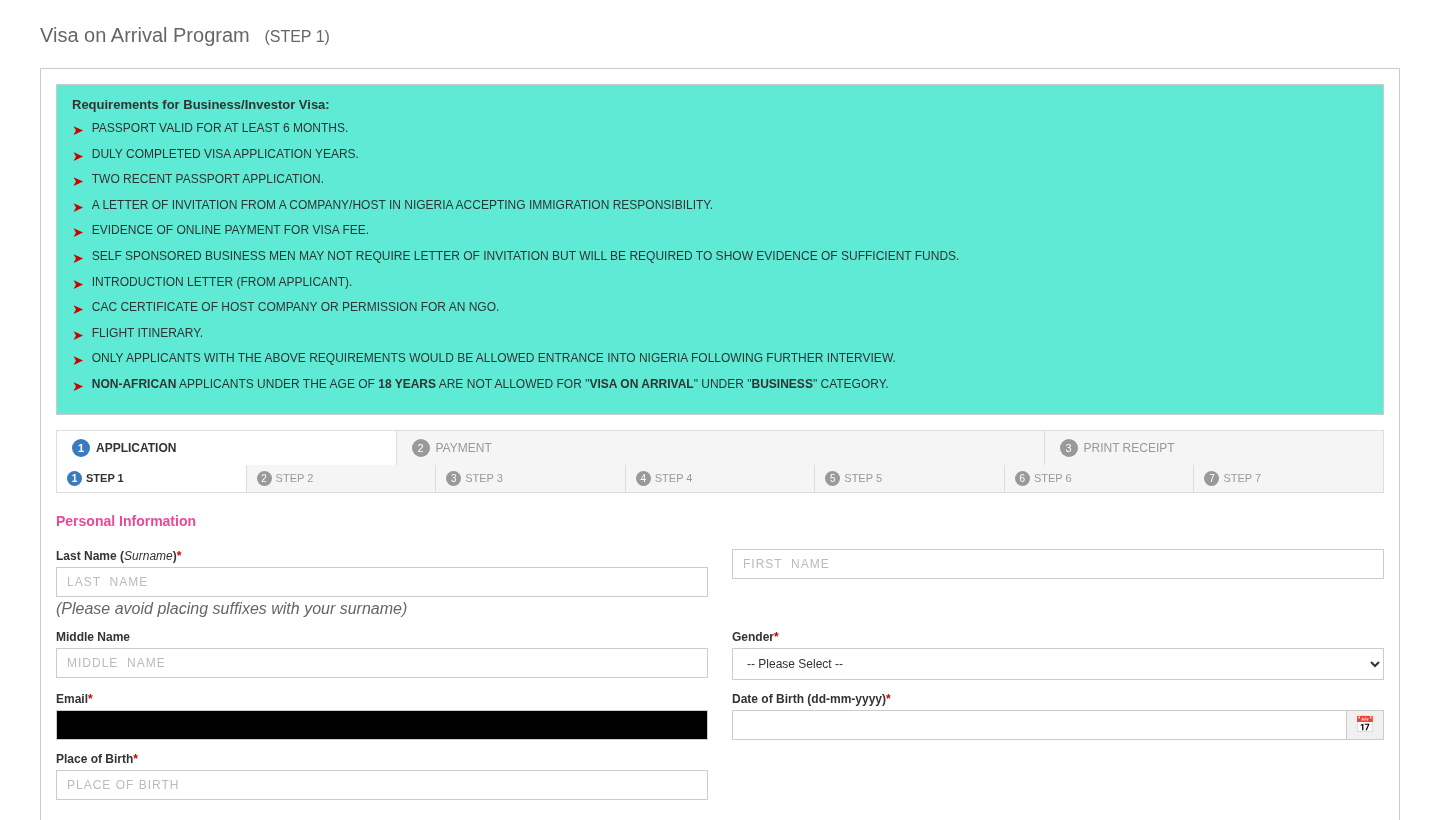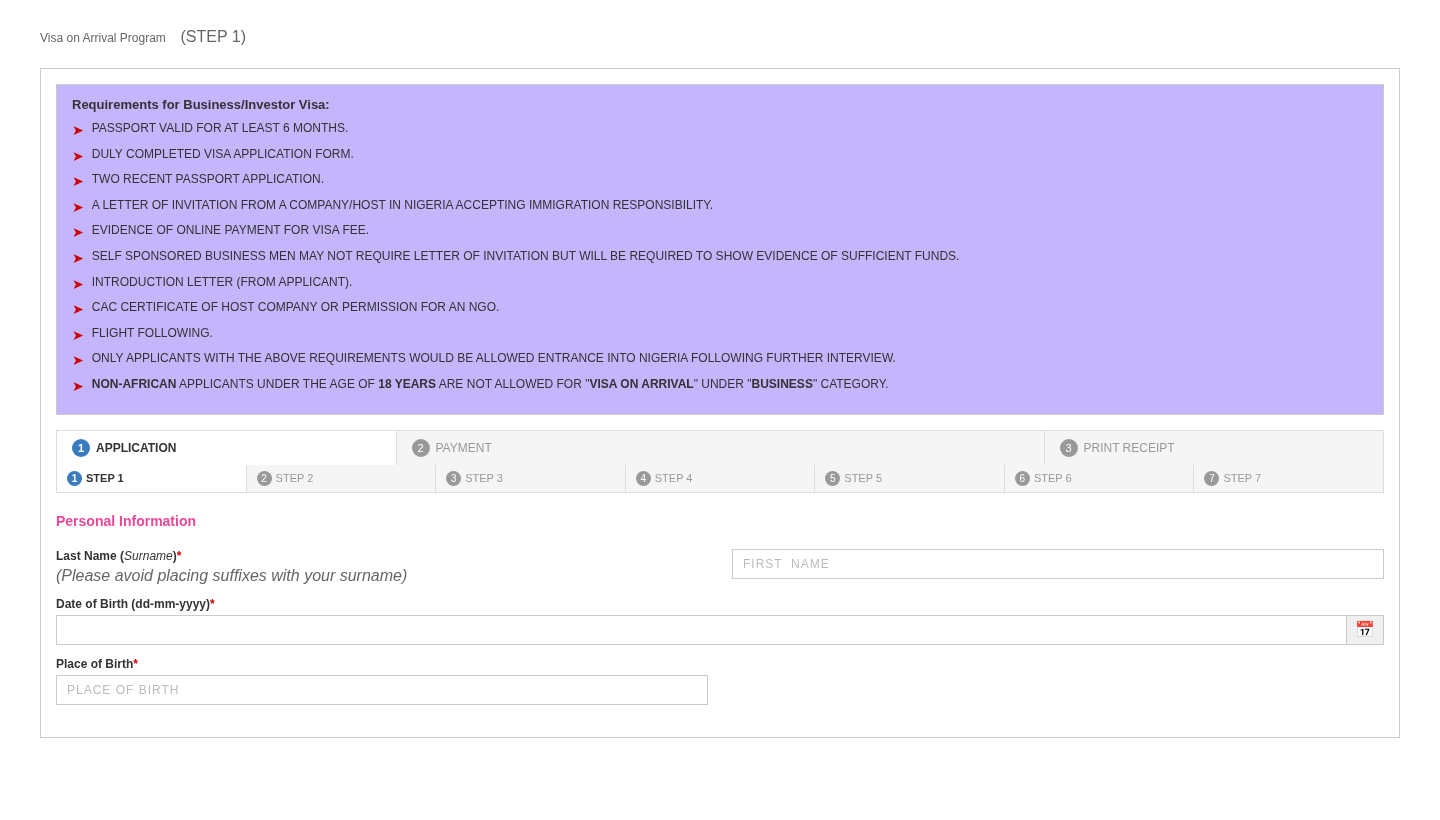--- a/index.html
+++ b/index.html
@@ -13,32 +13,32 @@
       padding: 20px 40px;
       max-width: 1440px;
     }
     .page-title {
       font-size: 24px;
       font-weight: normal;
       color: #333;
       margin-bottom: 20px;
     }
     .page-title span {
-      font-size: 12px;
+      font-size: 20px;
       color: #666;
       font-weight: normal;
     }
     .main-container {
       border: 1px solid #ccc;
       background: #fff;
       padding: 15px;
     }
     
     .requirements-box {
-      background: #c4b5fd;
+      background: #5eead4;
       border: 1px solid #ccc;
       padding: 12px 15px;
       margin-bottom: 15px;
     }
     .requirements-box .req-title {
       font-weight: bold;
       font-size: 13px;
       margin-bottom: 8px;
     }
     .req-item {
@@ -226,21 +226,21 @@
 
     <div class="requirements-box">
       <div class="req-title">Requirements for Business/Investor Visa:</div>
 
       <div class="req-item">
         <span class="req-arrow">➤</span>
         <span>PASSPORT VALID FOR AT LEAST 6 MONTHS.</span>
       </div>
       <div class="req-item">
         <span class="req-arrow">➤</span>
-        <span>DULY COMPLETED VISA APPLICATION FORM.</span>
+        <span>DULY COMPLETED VISA APPLICATION YEARS.</span>
       </div>
       <div class="req-item">
         <span class="req-arrow">➤</span>
         <span>TWO RECENT PASSPORT APPLICATION.</span>
       </div>
       <div class="req-item">
         <span class="req-arrow">➤</span>
         <span>A LETTER OF INVITATION FROM A COMPANY/HOST IN NIGERIA ACCEPTING IMMIGRATION RESPONSIBILITY.</span>
       </div>
       <div class="req-item">
@@ -254,21 +254,21 @@
       <div class="req-item">
         <span class="req-arrow">➤</span>
         <span>INTRODUCTION LETTER (FROM APPLICANT).</span>
       </div>
       <div class="req-item">
         <span class="req-arrow">➤</span>
         <span>CAC CERTIFICATE OF HOST COMPANY OR PERMISSION FOR AN NGO.</span>
       </div>
       <div class="req-item">
         <span class="req-arrow">➤</span>
-        <span>FLIGHT FOLLOWING.</span>
+        <span>FLIGHT ITINERARY.</span>
       </div>
       <div class="req-item">
         <span class="req-arrow">➤</span>
         <span>ONLY APPLICANTS WITH THE ABOVE REQUIREMENTS WOULD BE ALLOWED ENTRANCE INTO NIGERIA FOLLOWING FURTHER INTERVIEW.</span>
       </div>
       <div class="req-item">
         <span class="req-arrow">➤</span>
         <span>
           <strong>NON-AFRICAN</strong> APPLICANTS UNDER THE AGE OF <strong>18 YEARS</strong> ARE NOT ALLOWED FOR "<strong>VISA ON ARRIVAL</strong>" UNDER "<strong>BUSINESS</strong>" CATEGORY.
         </span>
@@ -322,29 +322,52 @@
     </div>
 
     <div class="form-section">
       <div class="section-title">Personal Information</div>
 
       <div class="form-row">
         <div class="form-col">
           <label class="form-label">
             Last Name (<span class="italic-label">Surname</span>)<span class="required-star">*</span>
           </label>
+          <input type="text" class="form-input" placeholder="LAST  NAME" style="">
           <div class="form-hint">(Please avoid placing suffixes with your surname)</div>
         </div>
         <div class="form-col">
           <input type="text" class="form-input" placeholder="FIRST  NAME" style="">
         </div>
       </div>
 
-
       <div class="form-row">
+        <div class="form-col">
+          <label class="form-label">Middle Name</label>
+          <input type="text" class="form-input" placeholder="MIDDLE  NAME" style="">
+        </div>
+        <div class="form-col">
+          <label class="form-label">
+            <span>Gender</span><span class="required-star">*</span>
+          </label>
+          <select class="form-select">
+            <option>-- Please Select --</option>
+            <option>Male</option>
+            <option>Female</option>
+          </select>
+        </div>
+      </div>
+
+      <div class="form-row">
+        <div class="form-col">
+          <label class="form-label">
+            <span>Email</span><span class="required-star">*</span>
+          </label>
+          <input type="email" class="form-input email-input" value="" style="">
+        </div>
         <div class="form-col">
           <label class="form-label">
             <span>Date of Birth (dd-mm-yyyy)</span><span class="required-star">*</span>
           </label>
           <div class="date-input-wrapper">
             <input type="text" class="date-input" placeholder="" style="">
             <button class="date-icon-btn">
               <span class="calendar-icon">📅</span>
             </button>
           </div>

